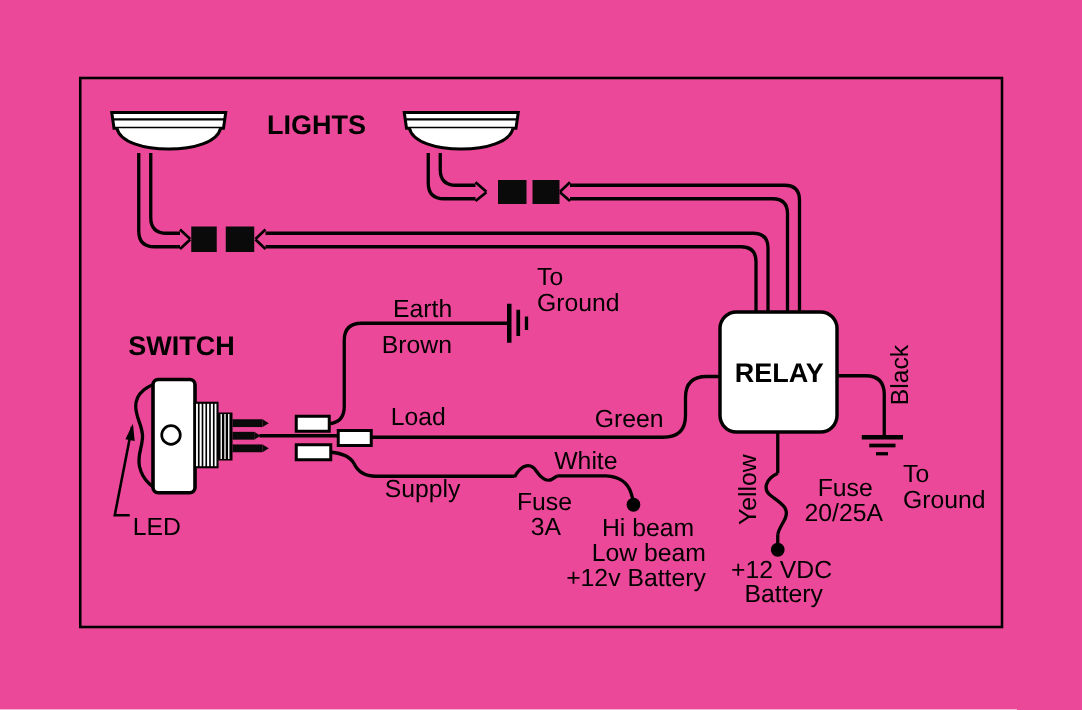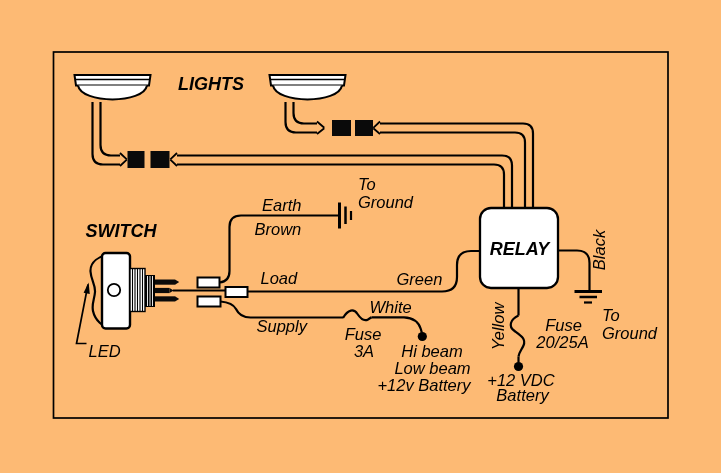--- a/index.html
+++ b/index.html
@@ -1,16 +1,16 @@
 <!DOCTYPE html>
 <html><head>
 <meta charset="utf-8">
 <style>
   html,body{margin:0;padding:0;background:#fff;}
-  .page{width:721px;height:473px;background:#fdba74;position:relative;overflow:hidden;font-style:italic;}
+  .page{width:721px;height:473px;background:#ec4899;position:relative;overflow:hidden;}
   svg{display:block;}
   svg text{font-family:"Liberation Sans","DejaVu Sans",sans-serif;fill:#000;}
   .lbl{font-size:16.5px;}
   .lbl-b{font-size:18px;font-weight:bold;}
   .w{stroke:#000;stroke-width:2.2;fill:none;}
   .w-thin{stroke:#000;stroke-width:1.7;fill:none;}
   .outline{stroke:#000;stroke-width:2;fill:#fff;}
   .solid{fill:#0a0a0a;stroke:none;}
 </style>
 </head>

